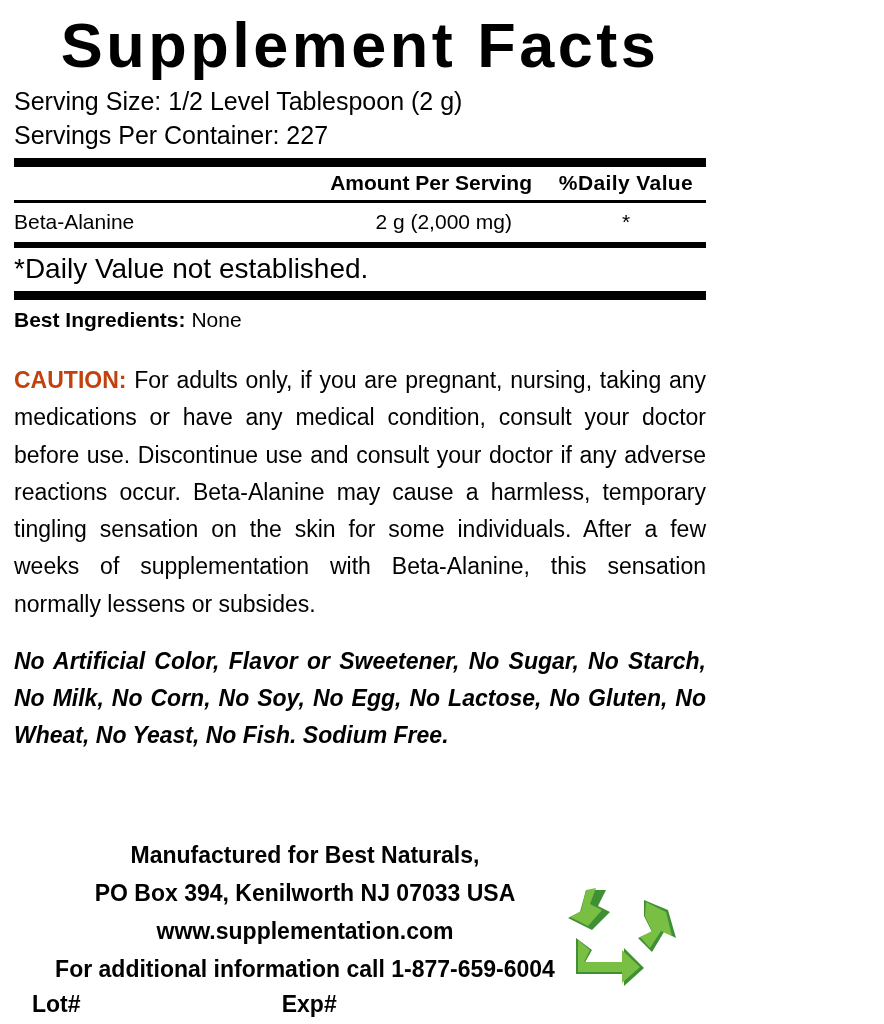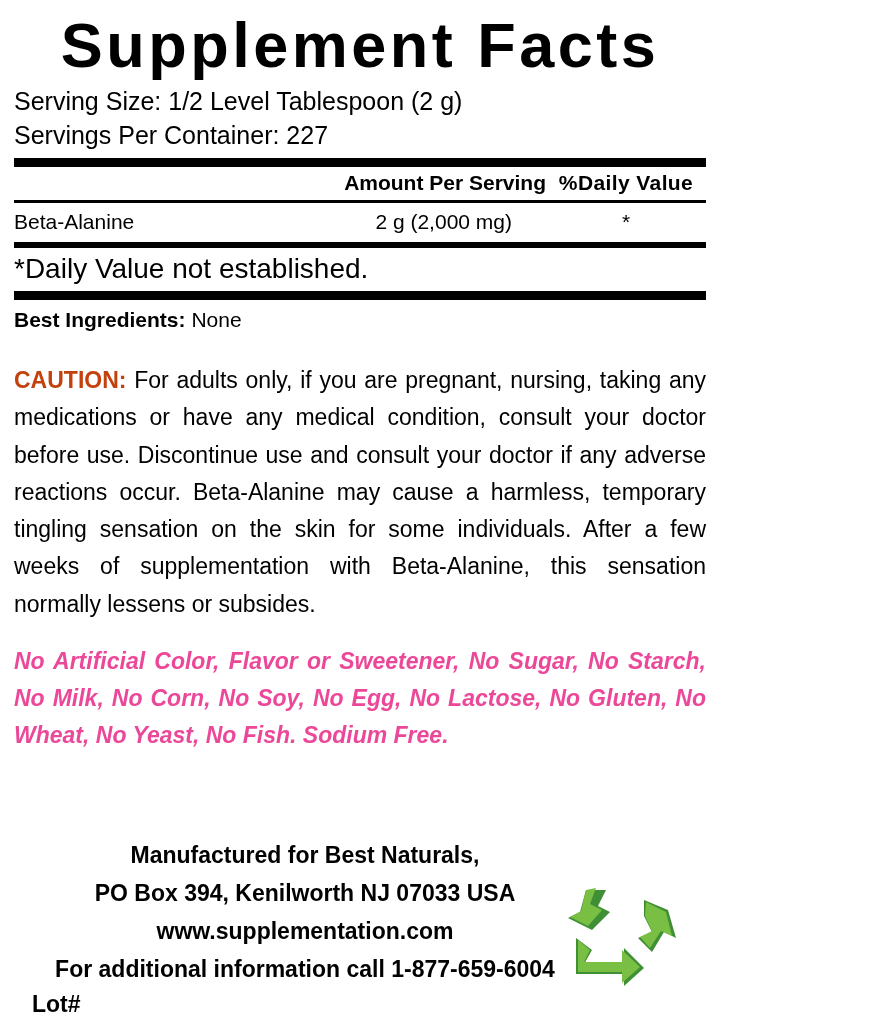--- a/index.html
+++ b/index.html
@@ -61,20 +61,21 @@
   
   .facts-head {
     display: flex;
     justify-content: flex-end;
     align-items: baseline;
     font-size: 21px;
     font-weight: bold;
     padding: 4px 0 5px 0;
   }
   .facts-head .aps {
+    margin-right: 14px;
   }
   .facts-head .dv {
     width: 160px;
     text-align: center;
     letter-spacing: 0.4px;
   }
   .facts-row {
     display: flex;
     align-items: baseline;
     font-size: 21px;
@@ -112,21 +113,21 @@
     text-align: justify;
     margin-top: 30px;
   }
   .caution .kw {
     color: #c2410c;
     font-weight: bold;
   }
 
   
   .claims {
-    color: #ec4899;
+    color: #000000;
     font-weight: bold;
     font-style: italic;
     font-size: 23px;
     line-height: 1.62;
     text-align: justify;
     margin-top: 20px;
   }
 
   
   .footer {
@@ -207,20 +208,21 @@
   <div class="claims">No Artificial Color, Flavor or Sweetener, No Sugar, No Starch, No Milk, No Corn, No Soy, No Egg, No Lactose, No Gluten, No Wheat, No Yeast, No Fish. Sodium Free.</div>
 
   <div class="footer">
     <div class="footer-inner">
       <div class="mfr">Manufactured for Best Naturals,</div>
       <div class="mfr">PO Box 394, Kenilworth NJ 07033 USA</div>
       <div class="mfr reg">www.supplementation.com</div>
       <div class="mfr reg">For additional information call 1-877-659-6004</div>
       <div class="lot-row">
         <span class="lot">Lot#</span>
+        <span class="exp">Exp#</span>
       </div>
 
       <svg class="recycle" viewBox="0 0 160 120" aria-hidden="true">
 
         <g>
           <path d="M46 14 L66 14 L58 30 L70 36 L52 54 L28 42 L40 36 L46 14 Z" fill="#3f8f35"></path>
           <path d="M46 14 L56 12 L50 28 L62 34 L48 50 L30 41 L41 35 L46 14 Z" fill="#79bf43"></path>
         </g>
 
         <g>

